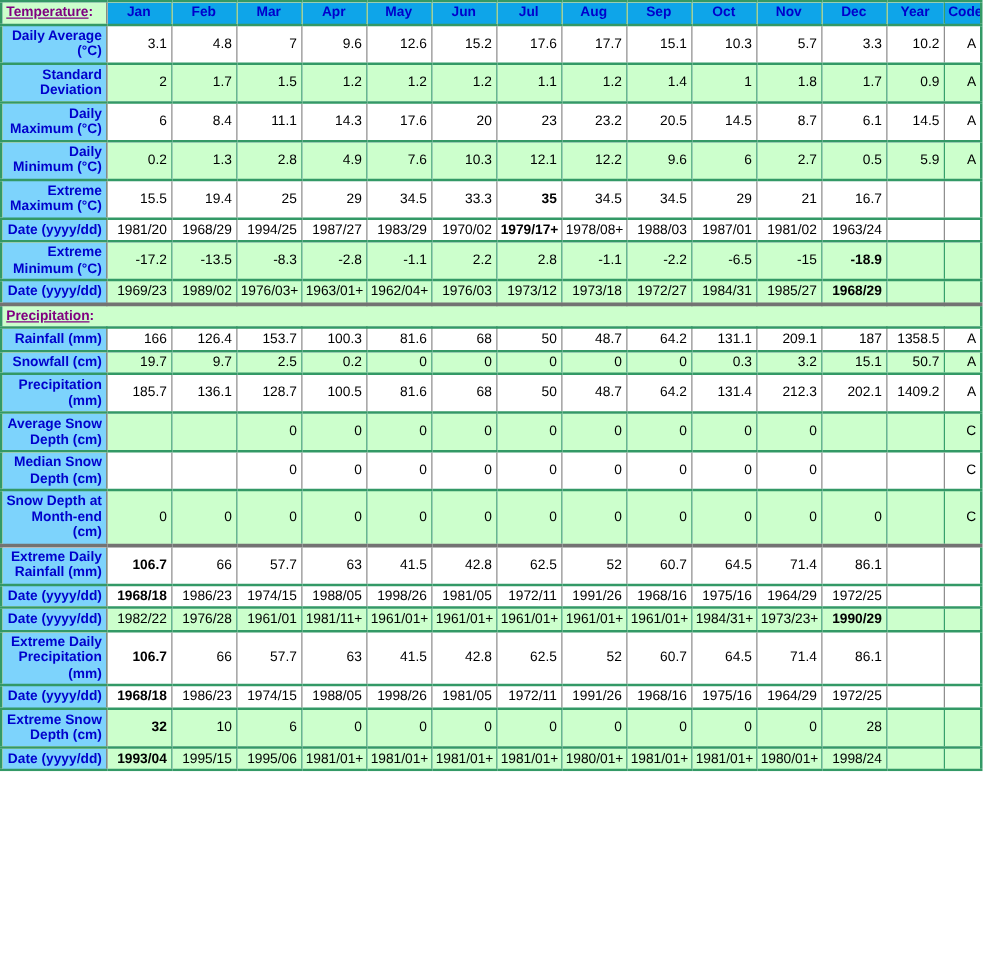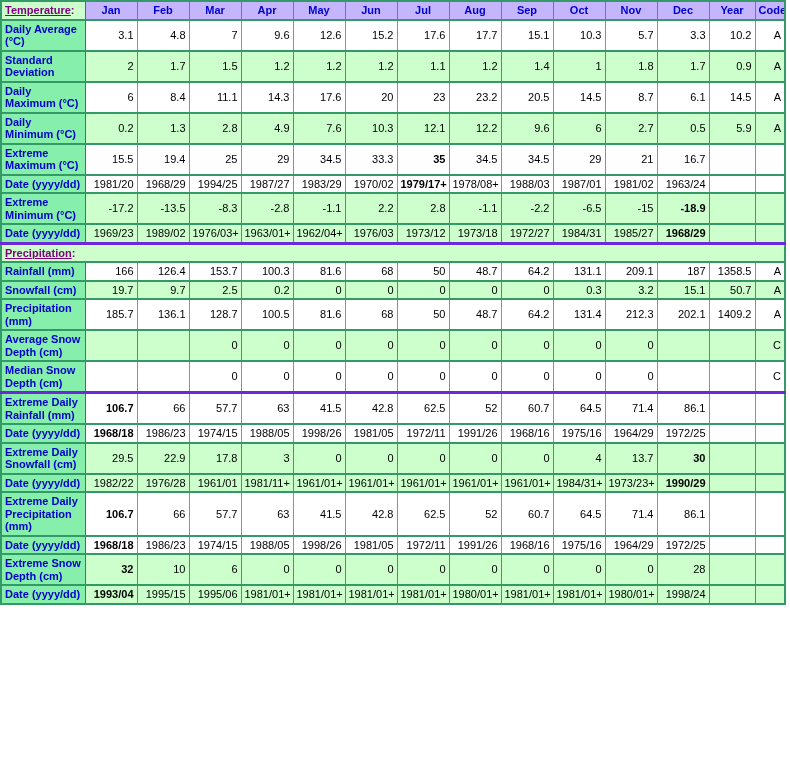--- a/index.html
+++ b/index.html
@@ -22,42 +22,42 @@
   }
   col.label-col { width: 84px; }
   col.month-col { width: 52px; }
   col.year-col  { width: 46px; }
   col.code-col  { width: 30px; }
 
   th.month-header, th.year-header, th.code-header {
     color: #0000CC;
     font-weight: bold;
     text-align: center;
-    background: #c4b5fd;
+    background: #0ea5e9;
     border-left: 1px solid #35a169;
     border-right: 1px solid #35a169;
   }
   th.corner-header {
     background: #CCFFCC;
     text-align: left;
     border-right: 1px solid #5a6a5a;
     white-space: nowrap;
   }
   td.row-label {
     color: #0000CC;
     font-weight: bold;
-    text-align: left;
-    background: #86efac;
+    text-align: right;
+    background: #7dd3fc;
     border-right: 1px solid #5a6a5a;
   }
   td.val { text-align: right; color: #000000; }
   tr.white { background: #ffffff; }
   tr.white td.val { border-left: 1px solid #8f8f8f; border-right: 1px solid #8f8f8f; }
   tr.green td.val { background: #CCFFCC; border-left: 1px solid #35a169; border-right: 1px solid #35a169; }
-  tr.thick-top td, tr.thick-top th { border-top: 3px solid #6d28d9; margin-left: 32px; }
+  tr.thick-top td, tr.thick-top th { border-top: 3px solid #737373; margin-left: 32px; }
   td.section-cell { background: #CCFFCC; text-align: left; }
   .section-link {
     color: #800080;
     font-weight: bold;
     text-decoration: underline;
   }
   .section-colon { color: #800080; font-weight: bold; text-decoration: none; }
   td.bold-cell, .bold { font-weight: bold; }
 </style>
 </head>
@@ -318,20 +318,37 @@
         <td class="val">0</td>
         <td class="val">0</td>
         <td class="val">0</td>
         <td class="val">0</td>
         <td class="val">0</td>
         <td class="val">0</td>
         <td class="val"></td>
         <td class="val"></td>
         <td class="val">C</td>
       </tr>
+      <tr class="green">
+        <td class="row-label">Snow Depth at Month-end (cm)</td>
+        <td class="val">0</td>
+        <td class="val">0</td>
+        <td class="val">0</td>
+        <td class="val">0</td>
+        <td class="val">0</td>
+        <td class="val">0</td>
+        <td class="val">0</td>
+        <td class="val">0</td>
+        <td class="val">0</td>
+        <td class="val">0</td>
+        <td class="val">0</td>
+        <td class="val">0</td>
+        <td class="val"></td>
+        <td class="val">C</td>
+      </tr>
       <tr class="white thick-top">
         <td class="row-label">Extreme Daily Rainfall (mm)</td>
         <td class="val bold-cell">106.7</td>
         <td class="val">66</td>
         <td class="val">57.7</td>
         <td class="val">63</td>
         <td class="val">41.5</td>
         <td class="val">42.8</td>
         <td class="val">62.5</td>
         <td class="val">52</td>
@@ -353,37 +370,20 @@
         <td class="val">1972/11</td>
         <td class="val">1991/26</td>
         <td class="val">1968/16</td>
         <td class="val">1975/16</td>
         <td class="val">1964/29</td>
         <td class="val">1972/25</td>
         <td class="val"></td>
         <td class="val"></td>
       </tr>
       <tr class="green">
-        <td class="row-label">Extreme Daily Snowfall (cm)</td>
-        <td class="val">29.5</td>
-        <td class="val">22.9</td>
-        <td class="val">17.8</td>
-        <td class="val">3</td>
-        <td class="val">0</td>
-        <td class="val">0</td>
-        <td class="val">0</td>
-        <td class="val">0</td>
-        <td class="val">0</td>
-        <td class="val">4</td>
-        <td class="val">13.7</td>
-        <td class="val bold-cell">30</td>
-        <td class="val"></td>
-        <td class="val"></td>
-      </tr>
-      <tr class="green">
         <td class="row-label">Date (yyyy/dd)</td>
         <td class="val">1982/22</td>
         <td class="val">1976/28</td>
         <td class="val">1961/01</td>
         <td class="val">1981/11+</td>
         <td class="val">1961/01+</td>
         <td class="val">1961/01+</td>
         <td class="val">1961/01+</td>
         <td class="val">1961/01+</td>
         <td class="val">1961/01+</td>

